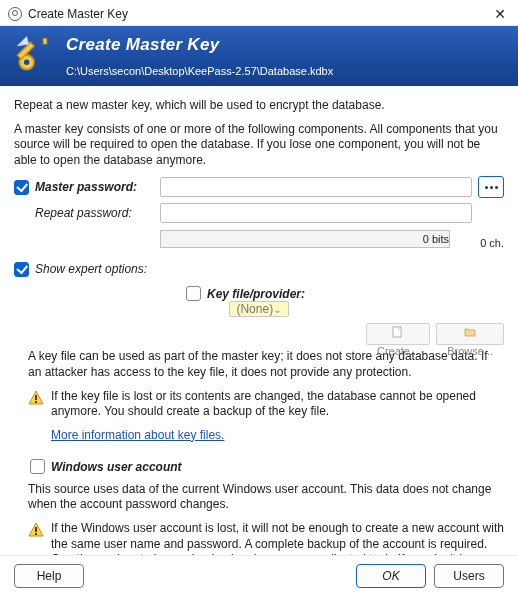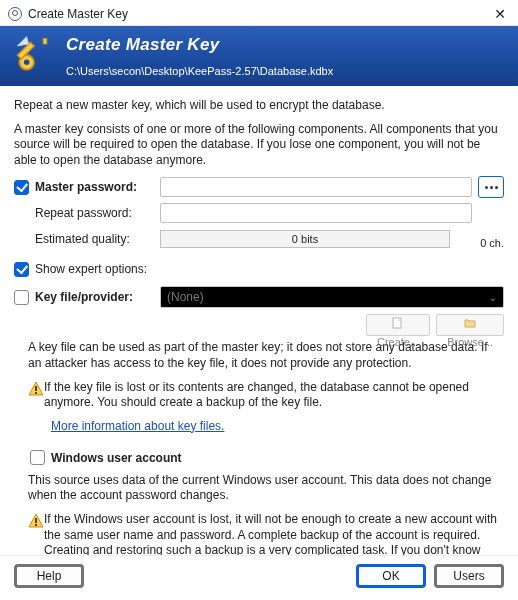--- a/index.html
+++ b/index.html
@@ -51,21 +51,21 @@
 
 .content {
   flex:1;
   padding: 12px 14px 8px 14px;
   overflow-y:auto;
 }
 .content p { margin-bottom: 8px; line-height: 1.3; }
 
 .section { margin-top: 6px; }
 .row { display:flex; align-items:center; margin: 4px 0; min-height: 22px; }
-.row .label-col { width: 146px; display:flex; align-items:center; gap:6px; }
+.row .label-col { width: 146px; display:flex; align-items:center; gap:6px;font-style:italic; }
 .bold { font-weight: bold; }
 .chk {
   width:15px; height:15px; border:1px solid #888; border-radius:3px;
   display:inline-flex; align-items:center; justify-content:center;
   background:#fff; cursor:pointer; flex-shrink:0;
 }
 .chk.checked { background:#0b62d6; border-color:#0b62d6; }
 .chk.checked::after { content:""; width:5px; height:8px; border:solid #fff; border-width:0 2px 2px 0; transform:rotate(40deg) translateY(-1px); }
 .spacer-chk { width:15px; height:15px; flex-shrink:0; }
 
@@ -75,59 +75,59 @@
 }
 .dots-btn {
   width:26px; height:22px; margin-left:6px; border:1px solid #0b62d6;
   border-radius:3px; background:#fff; display:flex; align-items:center;
   justify-content:center; cursor:pointer;
 }
 .dots-btn span { width:3px; height:3px; background:#333; border-radius:50%; margin:0 1px; display:inline-block; }
 
 .quality-bar {
   flex:1; height:18px; border:1px solid #bfbfbf; background:#f4f4f4;
-  display:flex; align-items:center; justify-content:center; font-size:11px;
+  display:flex; align-items:center; justify-content:flex-end; font-size:11px;
 }
 .ch-text { width:46px; text-align:right; margin-left:8px; font-size:11px;margin-top:8px; }
 
 .combo {
   flex:1; height:22px; border:1px solid #c8c8c8; border-radius:2px;
-  background:#000000; display:flex; align-items:center; padding:0 6px;
+  background:#fef9c3; display:flex; align-items:center; padding:0 6px;
   color:#777; justify-content:space-between;
 }
 .combo .chev { font-size:10px; color:#888; }
 
 .small-btns { display:flex; justify-content:flex-end; gap:6px; margin:6px 0 4px 0; }
 .flatbtn {
   display:flex; align-items:center; gap:5px; border:1px solid #ccc;
   background:#f7f7f7; padding:2px 10px; border-radius:2px; color:#777;
   height:22px; font-size:11px;
 }
 .flatbtn.disabled { opacity:0.9;flex-direction:column; }
 
-.info-block { display:flex; margin:6px 0 4px 14px; }
+.info-block { display:flex; gap:7px; margin:6px 0 4px 14px; }
 .warn-icon { width:16px; height:16px; flex-shrink:0; margin-top:1px; }
 .warn-icon svg { width:16px; height:16px; }
 .info-text { flex:1; line-height:1.3; }
 .link { color:#1a4fc2; text-decoration:underline; cursor:pointer; display:inline-block; margin:4px 0 4px 14px; }
 .link.after-icon { margin-left:37px; }
 
 .indent-p { margin-left:14px; }
 
 .footer {
   display:flex; align-items:center; gap:8px;
   padding: 8px 14px 12px 14px; background:#fff;
   border-top:1px solid #eee;
 }
 .footer .btn {
-  min-width:70px; height:24px; border:3px solid #737373; border-radius:4px;
+  min-width:70px; height:24px; border:1px solid #737373; border-radius:4px;
   background:#fdfdfd; display:flex; align-items:center; justify-content:center;
   cursor:pointer; font-size:12px;
 }
-.footer .btn.primary { border-color:#0b62d6; }
+.footer .btn.primary { border-color:#0b62d6;font-style:italic; }
 .footer .spacer { flex:1; }
 </style>
 </head>
 <body>
 
 <div class="titlebar">
   <span class="app-icon"></span>
   <span class="title">Create Master Key</span>
   <span class="close">✕</span>
 </div>
@@ -171,39 +171,38 @@
       <div class="label-col">
         <span class="spacer-chk"></span>
         <span>Repeat password:</span>
       </div>
       <input class="textbox" type="password" value="" style="">
       <span style="width:32px"></span>
     </div>
     <div class="row">
       <div class="label-col">
         <span class="spacer-chk"></span>
-        <span>Estimated quality:</span>
       </div>
       <div class="quality-bar">
         <span>0 bits</span>
       </div>
       <span class="ch-text">0 ch.</span>
     </div>
   </div>
 
   
   <div class="row" style="margin-top:8px;">
     <div class="label-col" style="width:auto;">
       <span class="chk checked"></span>
       <span>Show expert options:</span>
     </div>
   </div>
 
   
-  <div class="row" style="margin-top:6px;">
+  <div class="row" style="margin-top:6px;flex-direction:column;">
     <div class="label-col">
       <span class="chk"></span>
       <span class="bold">Key file/provider:</span>
     </div>
     <div class="combo">
       <span>(None)</span>
       <span class="chev">⌄</span>
     </div>
   </div>
   <div class="small-btns">

